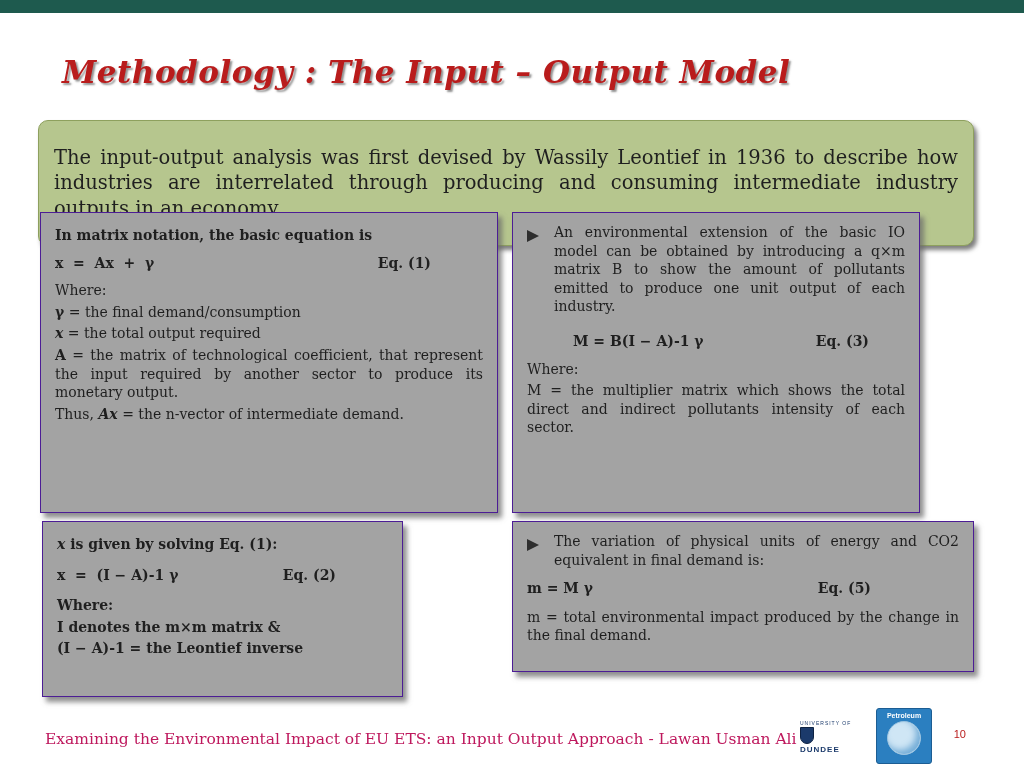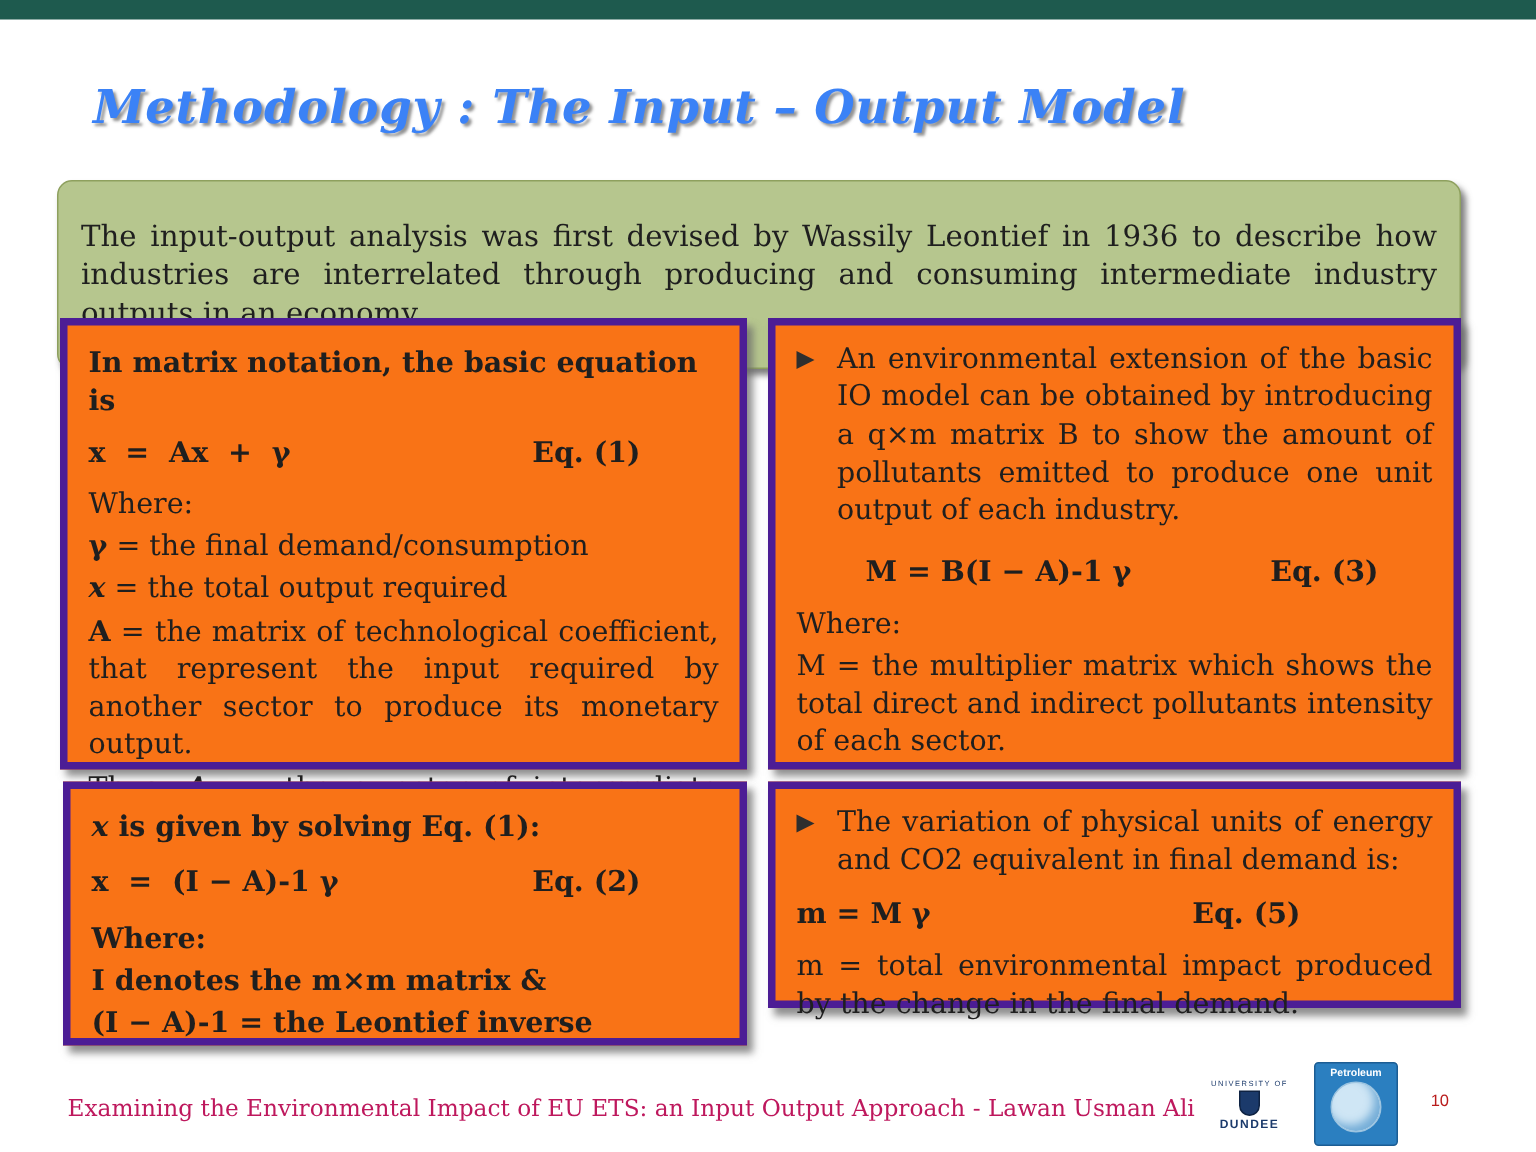--- a/index.html
+++ b/index.html
@@ -10,41 +10,41 @@
     font-family:"DejaVu Serif","Liberation Serif",serif;
     color:#1f1f1f;
     overflow:hidden;
   }
   .top-bar {
     position:absolute; top:0; left:0; width:1024px; height:13px;
     background:#1e5a4e;
   }
   .title {
     position:absolute; top:54px; left:62px;
-    font-size:31px; font-weight:bold; font-style:italic; color:#3b82f6;
+    font-size:31px; font-weight:bold; font-style:italic; color:#b91c1c;
     text-shadow:2px 2px 2px rgba(110,110,110,0.75);
     letter-spacing:0.5px;
   }
   .intro-box {
     position:absolute; top:120px; left:38px; width:936px; min-height:84px;
     background:#b6c68e; border:1px solid #8ea05e; border-radius:10px;
     box-shadow:3px 4px 4px rgba(95,95,95,0.8);
     padding:24px 15px;
     font-size:19.5px; line-height:1.3; text-align:justify;
   }
   .box {
     position:absolute;
-    background:#f97316; border:5px solid #4c1d95;
+    background:#a3a3a3; border:1px solid #4c1d95;
     box-shadow:4px 5px 5px rgba(105,105,105,0.75);
     padding:10px 14px;
-    font-size:19px; line-height:1.33;
+    font-size:14px; line-height:1.33;
   }
   .box-tl { top:212px; left:40px;  width:458px; height:301px; }
-  .box-tr { top:212px; left:512px; width:462px; height:301px; }
-  .box-bl { top:521px; left:42px;  width:456px; height:176px; font-weight:bold; }
+  .box-tr { top:212px; left:512px; width:408px; height:301px; }
+  .box-bl { top:521px; left:42px;  width:361px; height:176px; font-weight:bold; }
   .box-br { top:521px; left:512px; width:462px; height:151px; }
   .box p { margin:3px 0; }
   .heading { font-weight:bold; margin-bottom:7px; }
   .just { text-align:justify; }
   .sym-b { font-weight:bold; }
   .sym-i { font-weight:bold; font-style:italic; }
   .eq-row {
     display:flex; justify-content:space-between; align-items:baseline;
     font-weight:bold; margin:9px 0;
   }
@@ -68,21 +68,21 @@
     font-size:15.5px; color:#be185d;
   }
   .page-number {
     position:absolute; right:58px; top:20px;
     font-size:11px; color:#b91c1c;
     font-family:"Liberation Sans","DejaVu Sans",sans-serif;
   }
   .dundee-logo {
     position:absolute; right:158px; top:2px;
     width:66px; height:54px; background:#fff;
-    display:flex; flex-direction:column; align-items:center; justify-content:center;
+    display:flex; flex-direction:column; align-items:flex-start; justify-content:center;
     gap:1px;
   }
   .dundee-arc {
     font-family:"Liberation Sans","DejaVu Sans",sans-serif;
     font-size:5px; letter-spacing:1px; color:#1b3a6b; white-space:nowrap;
   }
   .dundee-shield {
     width:14px; height:17px; background:#1b3a6b;
     border-radius:0 0 7px 7px;
     border:1px solid #0e2242;

